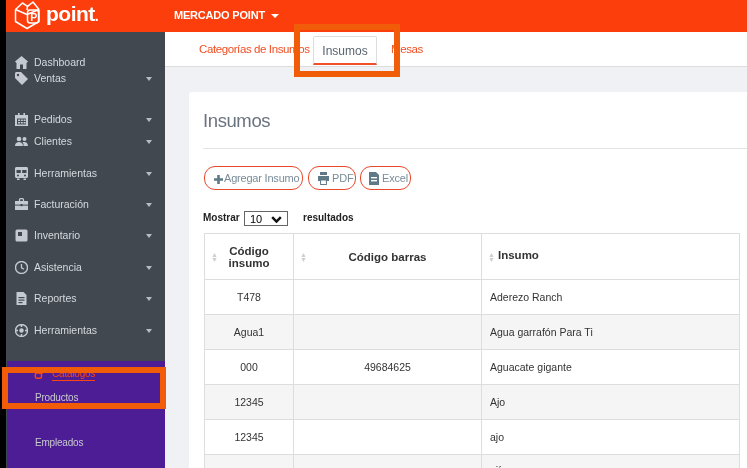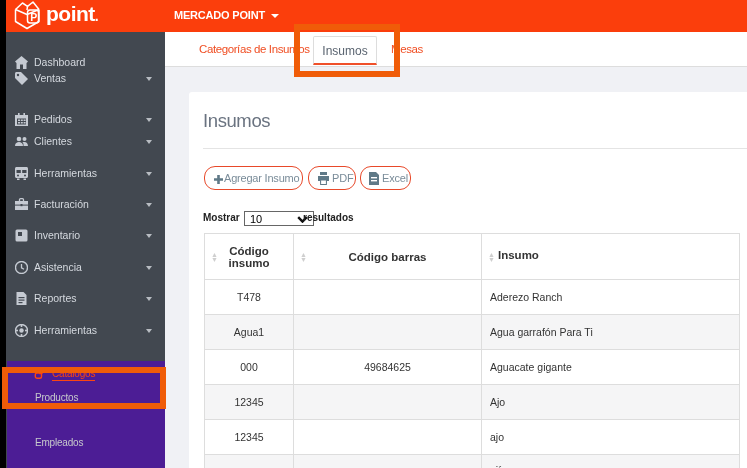--- a/index.html
+++ b/index.html
@@ -29,21 +29,21 @@
 .tabtx { position:absolute; top:43px; font-size:11.5px; color:#f04e23; letter-spacing:-0.4px; }
 #activetab { left:313px; top:36px; width:64px; height:29px; background:#fff; border:1px solid #ddd; border-bottom:2px solid #f0502a; border-radius:2px 2px 0 0; }
 #activetab span { position:absolute; left:0; width:100%; text-align:center; top:7px; font-size:12px; color:#5a6470; }
 
 #heading { left:203px; top:110px; font-size:18.5px; color:#6a7380; letter-spacing:-0.4px; }
 
 .btn { position:absolute; top:166px; height:24px; background:#fff; border:1.5px solid #e8492a; border-radius:11px; color:#7a8c99; font-size:11px; white-space:nowrap; letter-spacing:-0.2px; }
 .btn .bt { position:absolute; top:5px; }
 
 #mostrar { left:203px; top:212px; font-size:10px; font-weight:bold; color:#222; }
-#selbox { left:244px; top:211px; width:70px; height:15px; border:1px solid #666; background:#fff; }
+#selbox { left:244px; top:211px; width:44px; height:15px; border:1px solid #666; background:#fff; }
 #selbox .v { position:absolute; left:5px; top:1px; font-size:11px; color:#000; }
 #resultados { left:303px; top:212px; font-size:10px; font-weight:bold; color:#222; }
 
 
 table { border-collapse:collapse; table-layout:fixed; }
 #tbl { left:204px; top:233px; }
 #tbl th, #tbl td { border:1px solid #ddd; font-size:10.5px; color:#333; }
 #tbl th { font-size:11.5px; font-weight:bold; text-align:center; height:46px; position:relative; }
 #tbl td { height:35px; text-align:center; }
 #tbl td.l { text-align:left; padding-left:8px; }

